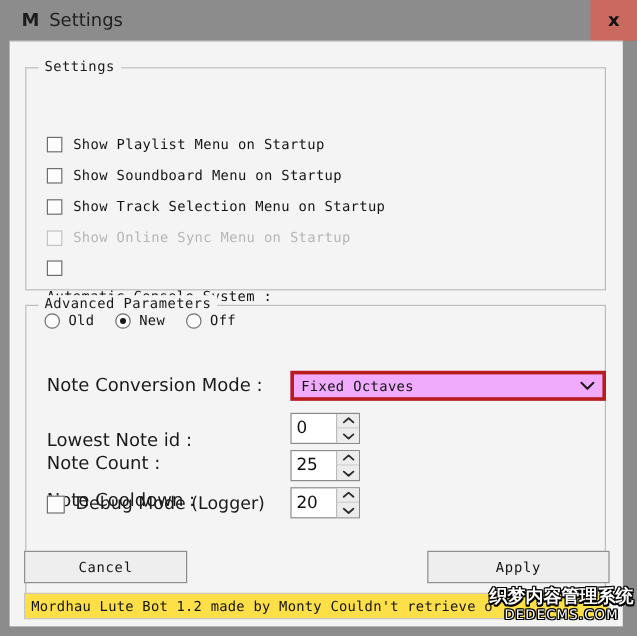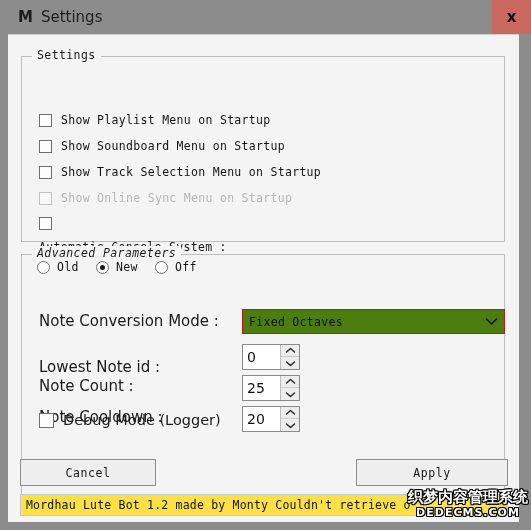--- a/index.html
+++ b/index.html
@@ -85,21 +85,21 @@
     padding: 0 5px;
     background: #f4f4f4;
     font-family: "DejaVu Sans Mono", monospace;
     font-size: 11.5px;
     color: #1a1a1a;
     letter-spacing: 0.4px;
     white-space: nowrap;
   }
 
   #group-settings { left: 13px; top: 21px; width: 484px; height: 186px; }
-  #group-advanced { left: 13px; top: 219px; width: 484px; height: 243px; font-style: italic; }
+  #group-advanced { left: 13px; top: 219px; width: 484px; height: 243px; }
 
   
   .chk-row {
     position: absolute;
     display: flex;
     align-items: center;
     white-space: nowrap;
   }
   .chk-box {
     width: 13px; height: 13px;
@@ -175,22 +175,22 @@
     font-family: "DejaVu Sans", sans-serif;
     font-size: 15px;
     color: #1a1a1a;
     white-space: nowrap;
   }
 
   #combo-ncm {
     position: absolute;
     left: 234px; top: 274px;
     width: 263px; height: 25px;
-    background: #4d7c0f;
-    border: 1px solid #b91c1c;
+    background: #f0abfc;
+    border: 3px solid #b91c1c;
     display: flex;
     align-items: center;
     padding: 0 6px;
     cursor: pointer;
   }
   #combo-ncm-value {
     flex: 1 1 auto;
     font-family: "DejaVu Sans Mono", monospace;
     font-size: 11.5px;
     color: #111;
@@ -297,21 +297,21 @@
     letter-spacing: 0px;
     text-shadow:
       -1px -1px 0 #000, 1px -1px 0 #000,
       -1px  1px 0 #000, 1px  1px 0 #000,
        0px -1px 0 #000, 0px  1px 0 #000,
       -1px  0px 0 #000, 1px  0px 0 #000;
   }
   #watermark-latin {
     font-family: "DejaVu Sans", sans-serif;
     font-size: 11px;
-    font-weight: bold;
+    font-weight: normal;
     color: #ffffff;
     line-height: 13px;
     letter-spacing: 1px;
     text-shadow:
       -1px -1px 0 #000, 1px -1px 0 #000,
       -1px  1px 0 #000, 1px  1px 0 #000,
        0px -1px 0 #000, 0px  1px 0 #000,
       -1px  0px 0 #000, 1px  0px 0 #000;
   }
 </style>

